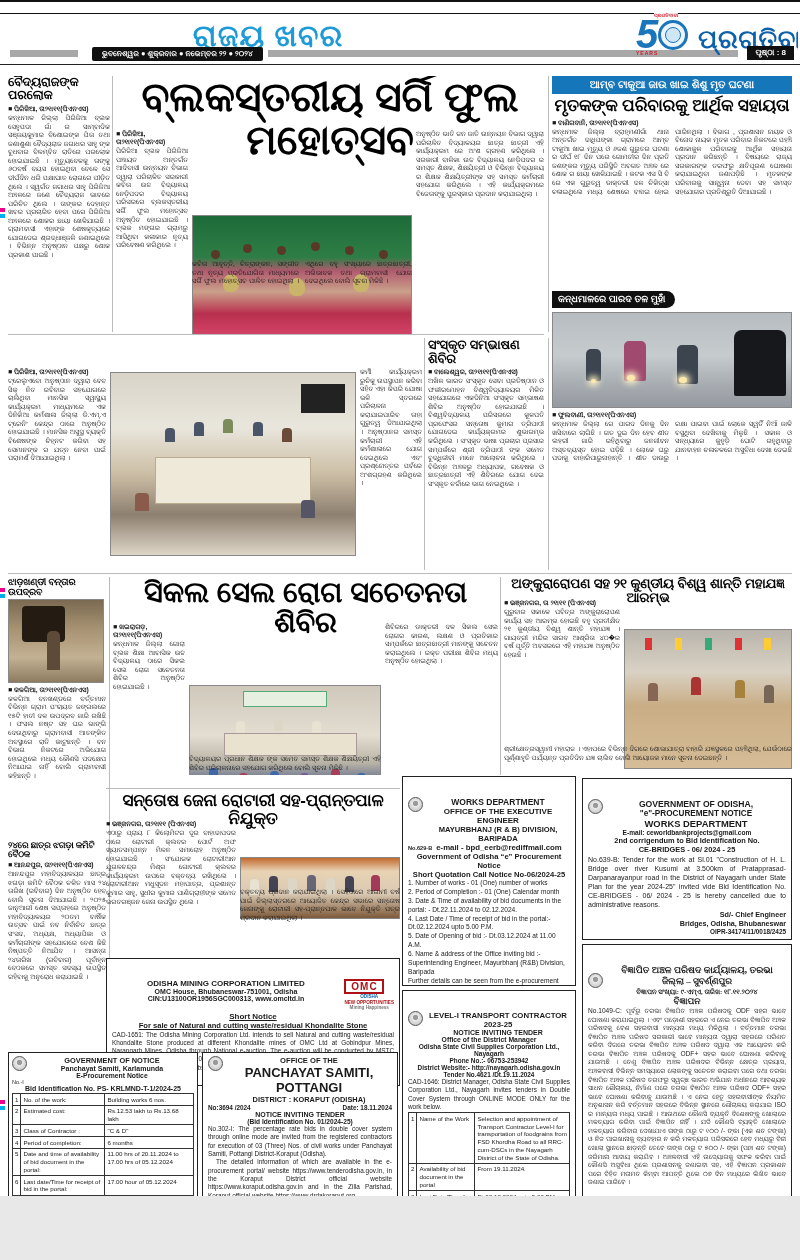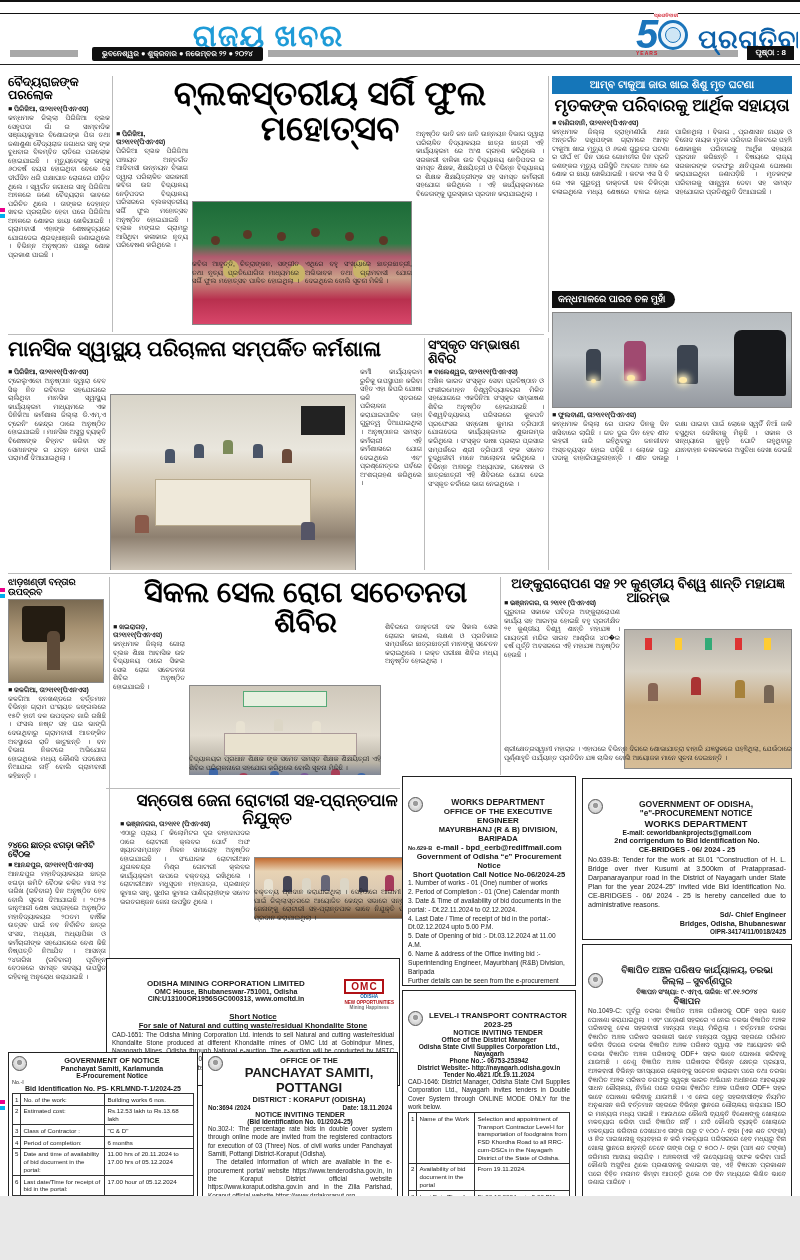--- a/index.html
+++ b/index.html
@@ -123,21 +123,21 @@
   <div class="edge-tick" style="left:0; top:1106px; background:#00aeef;"></div>
 
   <div class="abs" style="left:8px; top:76px; width:102px; height:258px;">
     <div class="hl" style="font-size:12.5px;">ବୈଦ୍ୟରାଜଙ୍କ ପରଲୋକ</div>
     <div class="dl" style="margin-top:3px;">■ ପିରିଜିଆ, ତା୨୧ା୧୧(ପିଏନଏସ)</div>
     <div class="body" style="height:218px;">କନ୍ଧମାଳ ଜିଲ୍ଲା ପିରିଜିଆ ବ୍ଲକ ସେହୁପଦା ଗାଁ ର ସାମ୍ବାଦିକ ସଞ୍ଜୟକୁମାର ବିଶୋଇଙ୍କ ପିତା ତଥା ଜଣାଶୁଣା ବୈଦ୍ୟରାଜ ଜଗାଧର ସାହୁ ଙ୍କ ବୁଧବାର ବିଳମ୍ବିତ ରାତିରେ ପରଲୋକ ହୋଇଯାଇଛି । ମୃତ୍ୟୁବେଳକୁ ତାଙ୍କୁ ୬୦ବର୍ଷ ବୟସ ହୋଇଥିବା ବେଳେ ସେ ଦୀର୍ଘଦିନ ଧରି ପକ୍ଷାଘାତ ରୋଗରେ ପୀଡ଼ିତ ଥିଲେ । ସ୍ୱର୍ଗତ ଜଗାଧର ସାହୁ ପିରିଜିଆ ଅଞ୍ଚଳରେ ଜଣେ ବୈଦ୍ୟରାଜ ଭାବରେ ପରିଚିତ ଥିଲେ । ତାଙ୍କର ଦେହାନ୍ତ ଖବର ପ୍ରଚାରିତ ହେବା ପରେ ପିରିଜିଆ ଅଞ୍ଚଳରେ ଶୋକର ଛାୟା ଖେଳିଯାଇଛି । ଗ୍ରାମବାସୀ ଏହାଙ୍କ ଶେଷକୃତ୍ୟରେ ଯୋଗଦେଇ ଶ୍ରଦ୍ଧାଞ୍ଜଳି ଜଣାଇଥିଲେ । ବିଭିନ୍ନ ଅନୁଷ୍ଠାନ ପକ୍ଷରୁ ଶୋକ ପ୍ରକାଶ ପାଇଛି ।</div>
   </div>
   <div class="vrule" style="left:112px; top:76px; height:256px;"></div>
 
   <div class="abs" style="left:116px; top:76px; width:428px; height:258px;">
-    <div class="hl" style="font-size:34px; text-align:center;">ବ୍ଲକସ୍ତରୀୟ ସର୍ଗି ଫୁଲ ମହୋତ୍ସବ</div>
+    <div class="hl" style="font-size:41px; text-align:center;">ବ୍ଲକସ୍ତରୀୟ ସର୍ଗି ଫୁଲ ମହୋତ୍ସବ</div>
     <div class="abs" style="left:0; top:54px; width:72px; height:202px;">
       <div class="dl">■ ପିରିଜିଆ, ତା୨୧ା୧୧(ପିଏନଏସ)</div>
       <div class="body">ପିରିଜିଆ ବ୍ଲକ ପିରିଜିଆ ପଞ୍ଚାୟତ ଅନ୍ତର୍ଗତ ଆଦିବାସୀ ଉନ୍ନୟନ ବିଭାଗ ଦ୍ୱାରା ପରିଚାଳିତ ସରକାରୀ କବିତା ଉଚ୍ଚ ବିଦ୍ୟାଳୟ ନେଡ଼ିପଦର ବିଦ୍ୟାଳୟ ପରିସରରେ ବ୍ଲକସ୍ତରୀୟ ସର୍ଗି ଫୁଲ ମହୋତ୍ସବ ଅନୁଷ୍ଠିତ ହୋଇଯାଇଛି । ବ୍ଲକ ମଙ୍ଗର ଗ୍ରାମରୁ ଆସିଥିବା କଳାକାର ନୃତ୍ୟ ପରିବେଷଣ କରିଥିଲେ ।</div>
     </div>
     <div class="abs ph ph-sargi" style="left:76px; top:54px; width:220px; height:124px;">
       <div class="head" style="left:18px; top:34px;"></div>
         <div class="head" style="left:50px; top:28px;"></div>
       <div class="head" style="left:84px; top:30px;"></div>
         <div class="head" style="left:118px; top:26px;"></div>
       <div class="head" style="left:152px; top:30px;"></div>
@@ -154,21 +154,20 @@
   <div class="abs" style="left:552px; top:76px; width:240px; height:258px;">
     <div class="kicker-blue">ଆମ୍ବ ଟାକୁଆ ଜାଉ ଖାଇ ଶିଶୁ ମୃତ ଘଟଣା</div>
     <div class="hl" style="font-size:17px; text-align:center; margin-top:3px;">ମୃତକଙ୍କ ପରିବାରକୁ ଆର୍ଥିକ ସହାୟତା</div>
     <div class="dl" style="margin-top:4px;">■ ବାଣିଗବାନି, ତା୨୧ା୧୧(ପିଏନଏସ)</div>
     <div class="body cols2" style="height:198px;">କନ୍ଧମାଳ ଜିଲ୍ଲା ବ୍ରାହ୍ମଣୀଗାଁ ଥାନା ଅନ୍ତର୍ଗତ ଦାଧିପଙ୍କା ଗ୍ରାମରେ ଆମ୍ବ ଟାକୁଆ ଖାଇ ମୃତ୍ୟୁ ଓ ୬ଜଣ ଗୁରୁତର ଘଟଣା ର ଦୀର୍ଘ ୧୮ ଦିନ ପରେ ଗୋମତୀର ଦିନ ପ୍ରତି ଜଣଙ୍କର ମୃତ୍ୟୁ ପରିସ୍ଥିତି ଅବଗତ ଅଞ୍ଚଳ ରେ ଶୋକ ର ଛାୟା ଖେଳିଯାଇଛି । କଟକ ଏସ ସି ବି ରେ ଏକ ଗୁରୁତ୍ୱ ଡାକ୍ତରୀ ଦଳ ଚିକିତ୍ସା ଚଳାଇଥିଲେ ମଧ୍ୟ ଶେଷରେ ବଞ୍ଚାଇ ହୋଇ ପାରିନଥିଲା । ବିଭାଗ , ପ୍ରଶାସନ ନାୟକ ଓ ବିନୋଦ ନାୟକ ମୃତକ ପରିବାର ନିକଟରେ ପହଞ୍ଚି ଶୋକାକୁଳ ପରିବାରକୁ ଆର୍ଥିକ ସହାୟତା ପ୍ରଦାନ କରିଛନ୍ତି । ବିଷୟରେ ରାଜ୍ୟ ସରକାରଙ୍କ ତରଫରୁ କ୍ଷତିପୂରଣ ଘୋଷଣା କରାଯାଇଥିବା ଜଣାପଡ଼ିଛି । ମୃତକଙ୍କ ପରିବାରକୁ ସାନ୍ତ୍ୱନା ଦେବା ସହ ସମସ୍ତ ସହଯୋଗର ପ୍ରତିଶ୍ରୁତି ଦିଆଯାଇଛି ।</div>
   </div>
 
   <div class="hrule" style="left:8px; top:334px; width:536px;"></div>
 
   <div class="abs" style="left:8px; top:338px; width:414px; height:232px;">
-    <div class="hl" style="font-size:21px;">ମାନସିକ ସ୍ୱାସ୍ଥ୍ୟ ପରିଚାଳନା ସମ୍ପର୍କିତ କର୍ମଶାଳା</div>
     <div class="abs" style="left:0; top:30px; width:98px; height:200px;">
       <div class="dl">■ ପିରିଜିଆ, ତା୨୧ା୧୧(ପିଏନଏସ)</div>
       <div class="body">ଟ୍ରେଲୁଏବୋ ଅନୁଷ୍ଠାନ ଦ୍ୱାରା ବେବ ସିକ୍ ନିତ ରବିବାର ସହଯୋଗରେ ଚାଲିଥିବା ମାନସିକ ସ୍ୱାସ୍ଥ୍ୟ କାର୍ଯ୍ୟକ୍ରମ ମାଧ୍ୟମରେ ଏକ ଦିନିକିଆ କର୍ମଶାଳା ଜିଲ୍ଲା ଡି.ଏମ୍.ଏ ଟ୍ରେନିଂ କେନ୍ଦ୍ର ଠାରେ ଅନୁଷ୍ଠିତ ହୋଇଯାଇଛି । ମାନସିକ ଅସୁସ୍ଥ ବ୍ୟକ୍ତି ବିଶେଷଙ୍କ ଚିହ୍ନଟ କରିବା ସହ ସେମାନଙ୍କ ର ଯତ୍ନ ନେବା ପାଇଁ ପରାମର୍ଶ ଦିଆଯାଇଥିଲା ।</div>
     </div>
     <div class="abs ph ph-meet" style="left:102px; top:34px; width:246px; height:184px;">
       <div class="tv"></div>
         <div class="table"></div>
       <div class="p" style="left:22%; top:30%;"></div>
         <div class="p" style="left:34%; top:27%;"></div>
       <div class="p" style="left:46%; top:25%; background:#7c8b5a;"></div>
@@ -261,21 +260,21 @@
       <div class="flag" style="left:84%; background:#fc3;"></div>
       <div class="p" style="left:14%; top:38%; background:#865;"></div>
         <div class="p" style="left:40%; top:34%; background:#a33;"></div>
       <div class="p" style="left:66%; top:36%; background:#a7823c;"></div>
         <div class="p" style="left:84%; top:40%; background:#765;"></div>
     </div>
     <div class="abs body" style="left:0; top:168px; width:288px; height:26px;">ଶ୍ରୀକ୍ଷେତ୍ରସ୍ୱାମୀ ମହାରାଜ । ଏହାପରେ ବିଭିନ୍ନ ଦିଗରେ ଶୋଭାଯାତ୍ରା ବାହାରି ଯଜ୍ଞସ୍ଥଳରେ ପହଞ୍ଚିଥିଲା, ଯେଉଁଠାରେ ପୂର୍ଣ୍ଣାହୁତି ପର୍ଯ୍ୟନ୍ତ ପ୍ରତିଦିନ ଯଜ୍ଞ ଚାଲିବ ବୋଲି ଆୟୋଜକ ମାନେ ସୂଚନା ଦେଇଛନ୍ତି ।</div>
   </div>
 
   <div class="hrule" style="left:106px; top:788px; width:294px;"></div>
-  <div class="abs" style="left:120px; top:792px; width:294px; height:162px;">
+  <div class="abs" style="left:106px; top:792px; width:294px; height:162px;">
     <div class="hl" style="font-size:17px; text-align:center;">ସନ୍ତୋଷ ଜେନା ରୋଟାରୀ ସହ-ପ୍ରାନ୍ତପାଳ ନିଯୁକ୍ତ</div>
     <div class="abs" style="left:0; top:28px; width:130px; height:132px;">
       <div class="dl">■ ଭଞ୍ଜନଗର, ତା୨୧ା୧୧ (ପିଏନଏସ)</div>
       <div class="body">ଏଠାରୁ ପ୍ରାୟ ୮ କିଲୋମିଟର ଦୂର ବାହାଦାପଦର ଠାରେ ରୋଟାରୀ କ୍ଲବର ପୋର୍ଟ ଅଫ ଖ୍ୟାତସମ୍ପନ୍ନ ମିଳନ ସମାରୋହ ଅନୁଷ୍ଠିତ ହୋଇଯାଇଛି । ସଂଯୋଜକ ରୋଟାରୀଆନ ଯୁଗଳଚନ୍ଦ୍ର ମିଶ୍ର ଗୋଟାରୀ କ୍ଲବର କାର୍ଯ୍ୟକ୍ରମ ଉପରେ ବକ୍ତବ୍ୟ ରଖିଥିଲେ । ରୋଟାରୀଆନ ମଧୁସୂଦନ ମହାପାତ୍ର, ପ୍ରଶାନ୍ତ କୁମାର ସାହୁ, ସୁଧୀର କୁମାର ପାଣିଗ୍ରାହୀଙ୍କ ସମେତ ଭରତରଞ୍ଜନ ଜେନା ଉପସ୍ଥିତ ଥିଲେ ।</div>
     </div>
     <div class="abs ph ph-rotary" style="left:134px; top:30px; width:160px; height:62px;">
       <div class="p" style="left:6%; top:34%; background:#e8e2d2;"></div>
         <div class="p" style="left:18%; top:30%; background:#445;"></div>
       <div class="p" style="left:30%; top:32%; background:#dcd6c6;"></div>
         <div class="p" style="left:42%; top:28%; background:#667;"></div>

